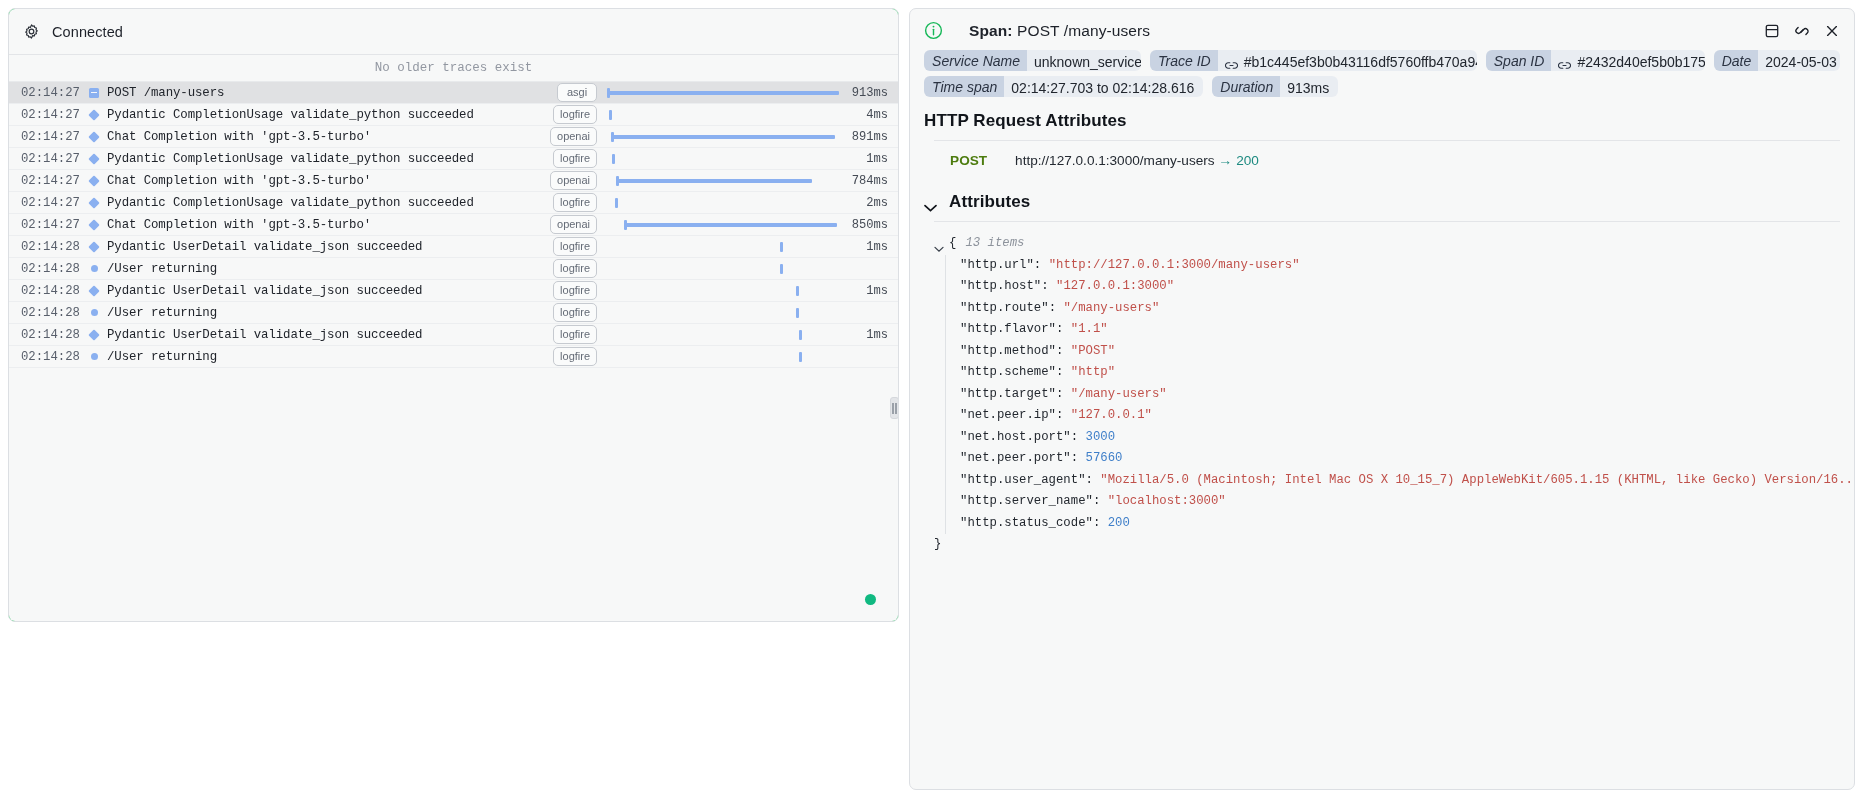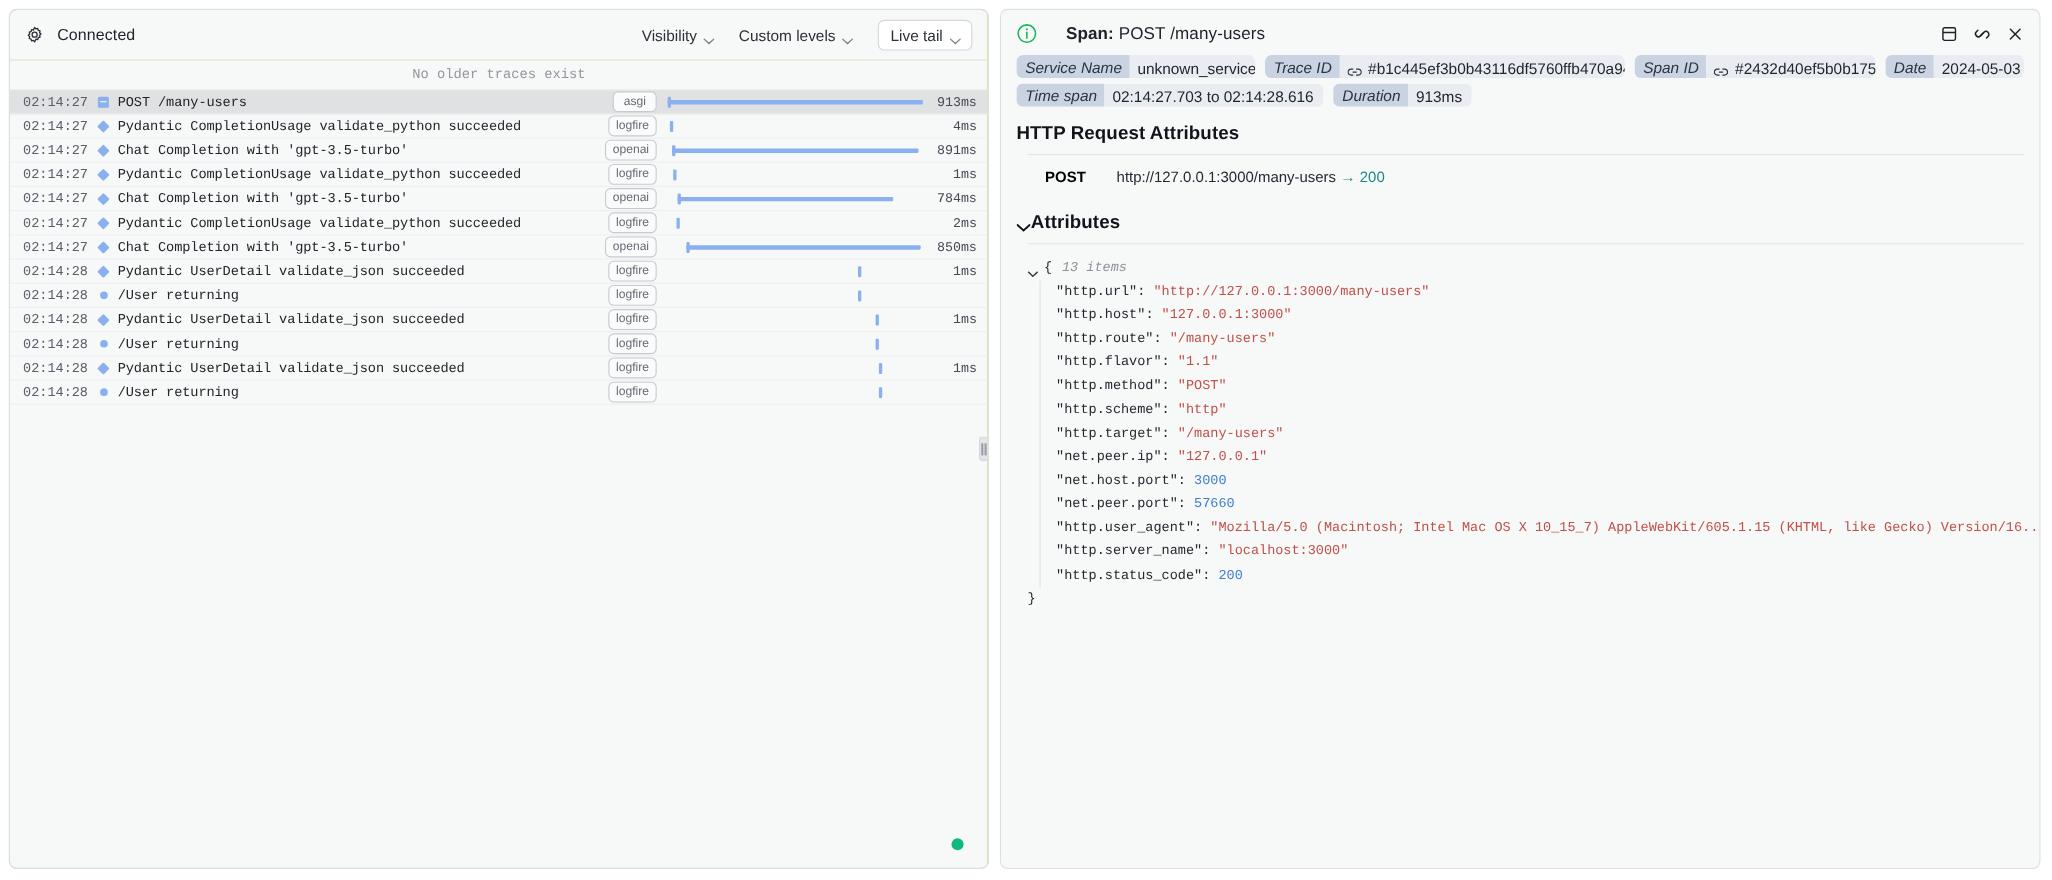--- a/index.html
+++ b/index.html
@@ -14,22 +14,22 @@
     width: 1865px; height: 800px;
     display: flex;
     gap: 0;
     padding: 8px 10px 10px 8px;
     background: #ffffff;
   }
 
   
   .left-panel {
     width: 930px;
-    height: 782px;
-    background: #84cc16;
+    height: 614px;
+    background: #22c55e;
     border: 1px solid #dcdfe3;
     border-radius: 7px;
     display: flex;
     flex-direction: column;
     overflow: hidden;
     position: relative;
   }
   .lp-toolbar {
     height: 46px;
     flex: 0 0 46px;
@@ -295,27 +295,27 @@
     letter-spacing: .1px;
   }
   .sec-rule { border-top: 1px solid #e3e5e8; margin: 9px 0 0 10px; }
   .http-line {
     display: flex;
     align-items: center;
     gap: 28px;
     padding: 11px 0 0 26px;
     font-size: 13.6px;
   }
-  .http-method { font-weight: bold; color: #000000; }
+  .http-method { font-weight: bold; color: #4d7c0f; }
   .http-url { color: #242a32; }
   .http-arrow { color: #1d8a80; font-size: 14px; }
   .http-status { color: #1d8a80; }
 
   .attr-head {
-    display: flex; align-items: center; gap: 0;
+    display: flex; align-items: center; gap: 12px;
     margin-top: 24px;
     cursor: pointer;
   }
   .attr-chev { width: 13px; height: 8px; display:block; }
 
   .json-block {
     margin-top: 11px;
     margin-left: 10px;
     padding-left: 10px;
     font-family: "Liberation Mono", monospace;
@@ -344,46 +344,20 @@
 
     <div class="lp-toolbar">
       <span class="gear-icon">
         <svg viewBox="0 0 20 20" width="17" height="17" fill="none" stroke="#2b3038" stroke-width="1.4">
           <circle cx="10" cy="10" r="2.7"></circle>
           <path d="M10 2.2l1.3 1.6 2-.5.5 2 2 .6-.5 2 1.5 1.4-1.5 1.4.5 2-2 .6-.5 2-2-.5L10 17.8l-1.3-1.6-2 .5-.5-2-2-.6.5-2L3.2 10.7l1.5-1.4-.5-2 2-.6.5-2 2 .5z" stroke-linejoin="round"></path>
         </svg>
       </span>
       <span class="connected-label">Connected</span>
 
-      <div class="toolbar-right">
-        <div class="tb-menu">
-          <span>Visibility</span>
-          <span class="chev">
-            <svg viewBox="0 0 12 8" width="11" height="7" fill="none" stroke="#333" stroke-width="1.3">
-                <path d="M1 1.8L6 6.4 11 1.8" stroke-linecap="round"></path>
-              </svg>
-          </span>
-        </div>
-        <div class="tb-menu">
-          <span>Custom levels</span>
-          <span class="chev">
-            <svg viewBox="0 0 12 8" width="11" height="7" fill="none" stroke="#333" stroke-width="1.3">
-                <path d="M1 1.8L6 6.4 11 1.8" stroke-linecap="round"></path>
-              </svg>
-          </span>
-        </div>
-        <div class="livetail-box">
-          <span>Live tail</span>
-          <span class="chev">
-            <svg viewBox="0 0 12 8" width="11" height="7" fill="none" stroke="#333" stroke-width="1.3">
-                <path d="M1 1.8L6 6.4 11 1.8" stroke-linecap="round"></path>
-              </svg>
-          </span>
-        </div>
-      </div>
     </div>
 
     <div class="no-older">No older traces exist</div>
 
     <div class="rows" id="rows-container">
         <div class="row selected">
           <span class="r-time">02:14:27</span>
           <span class="r-marker">
             <span class="m-minus"></span>
           </span>

